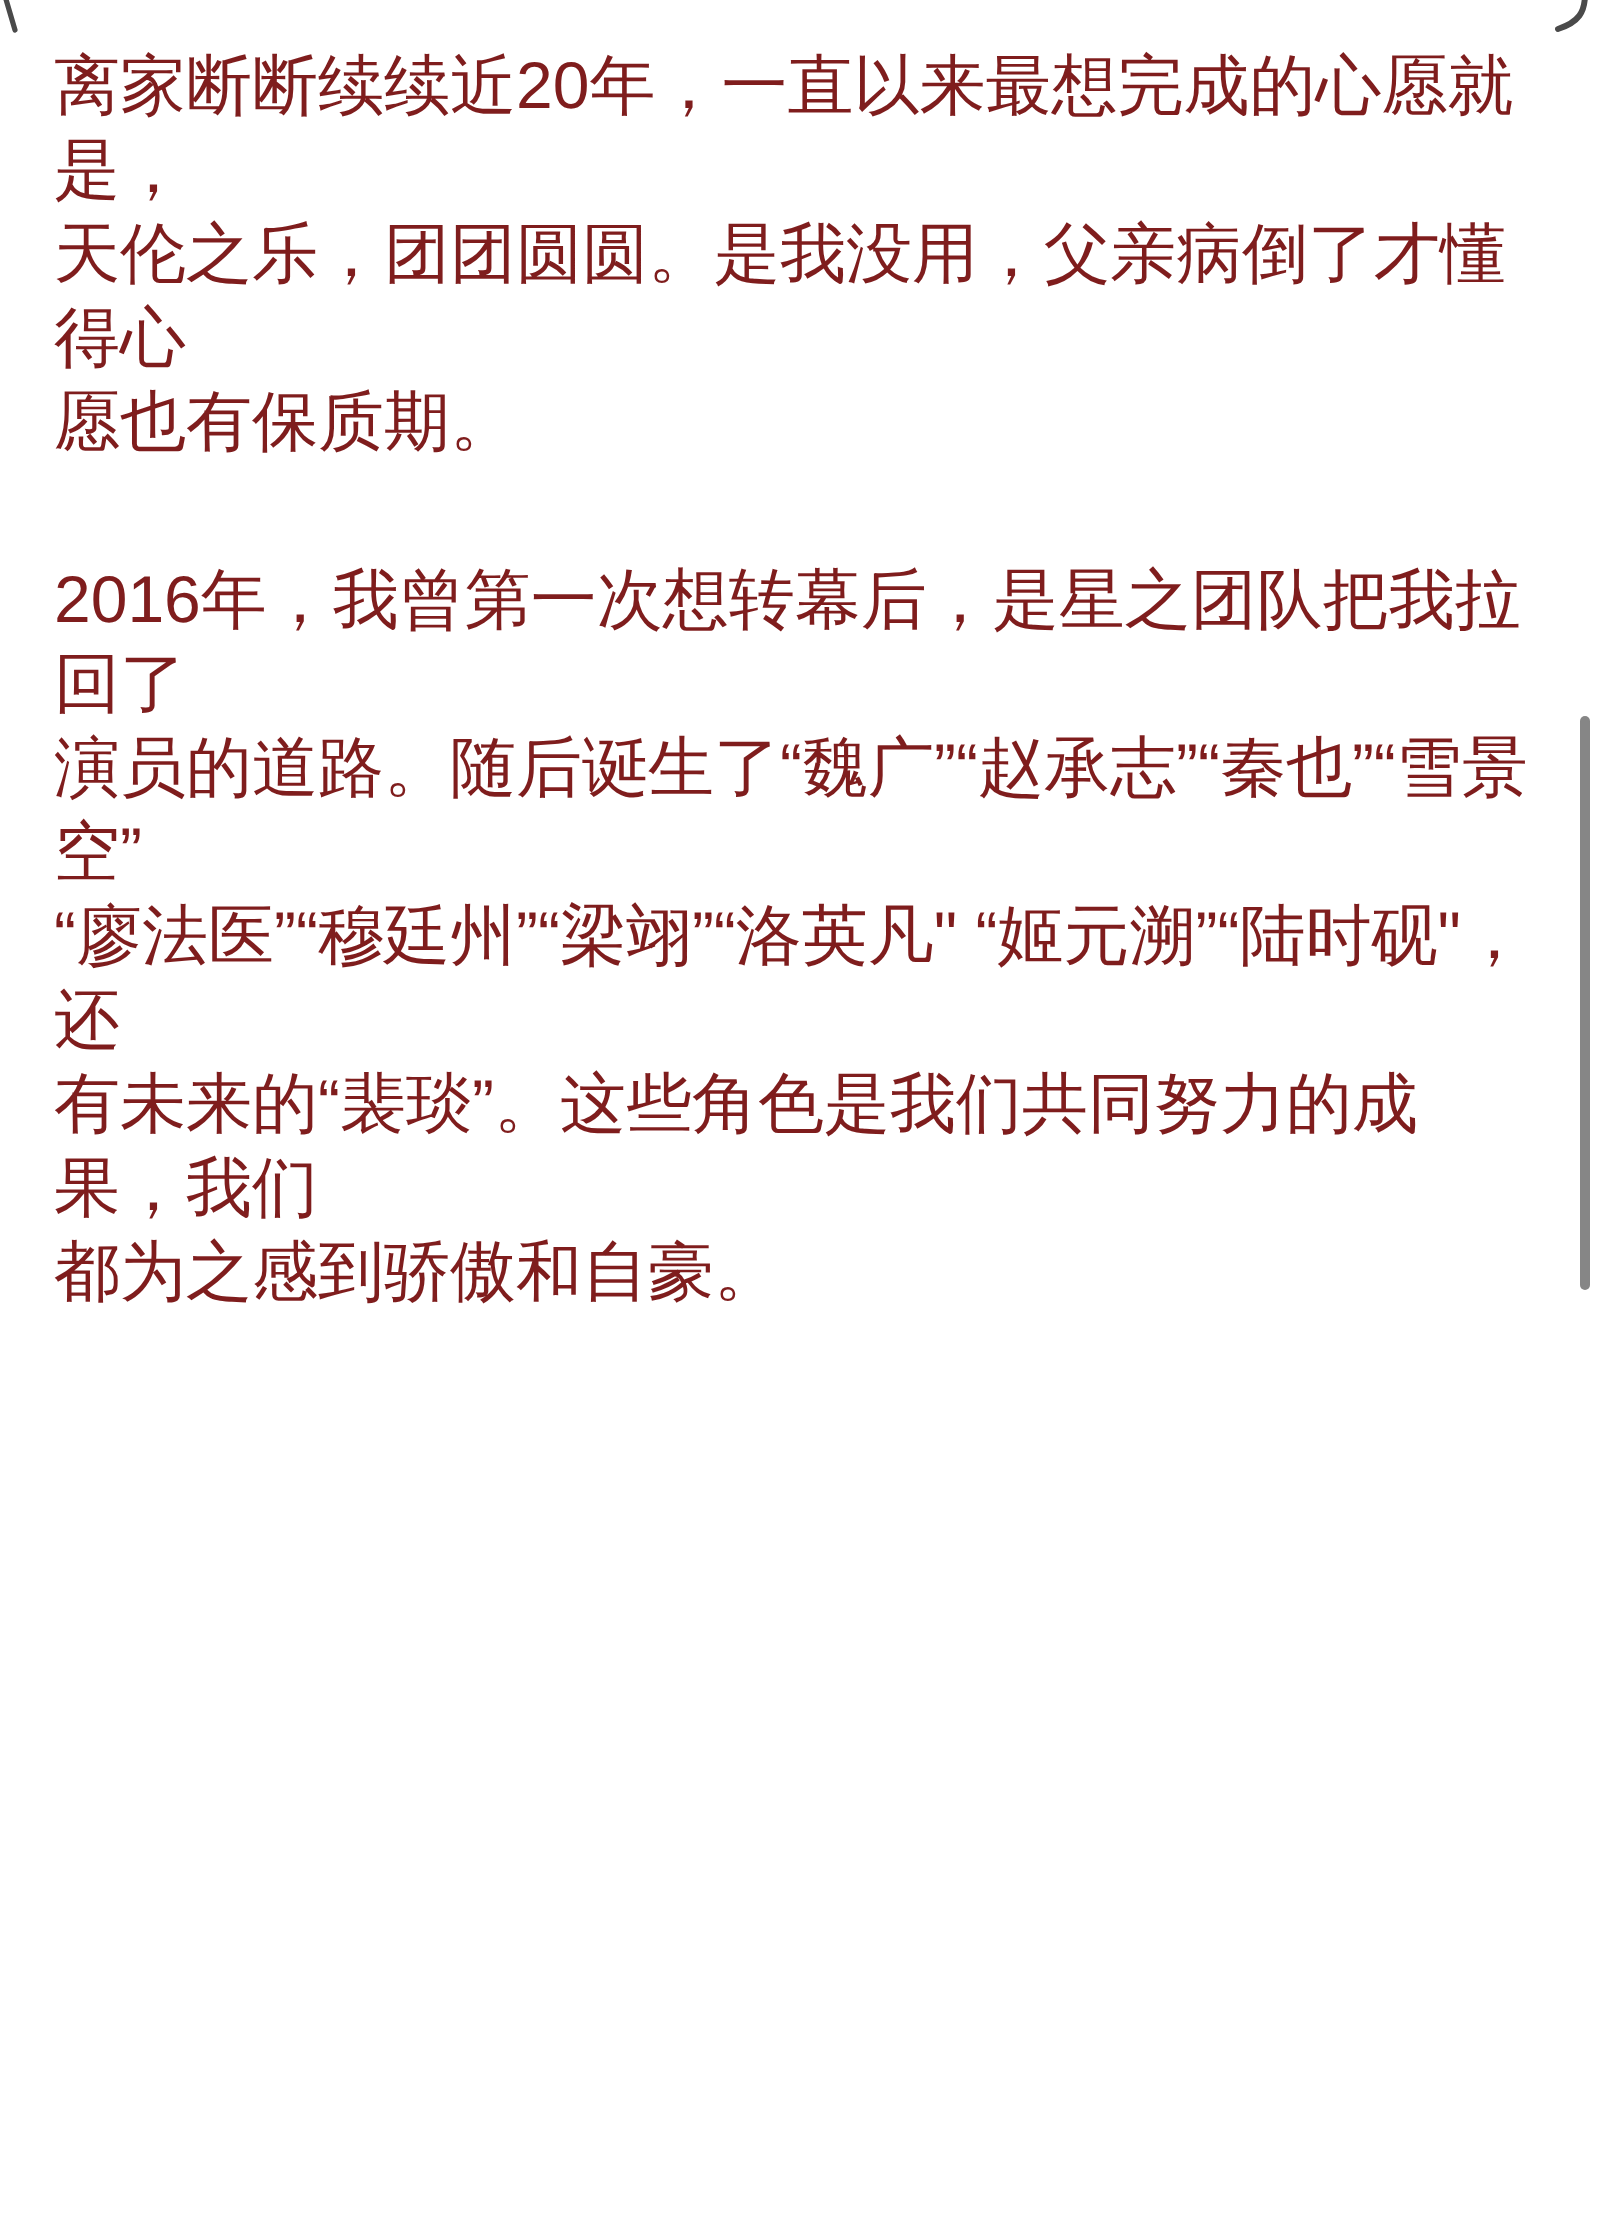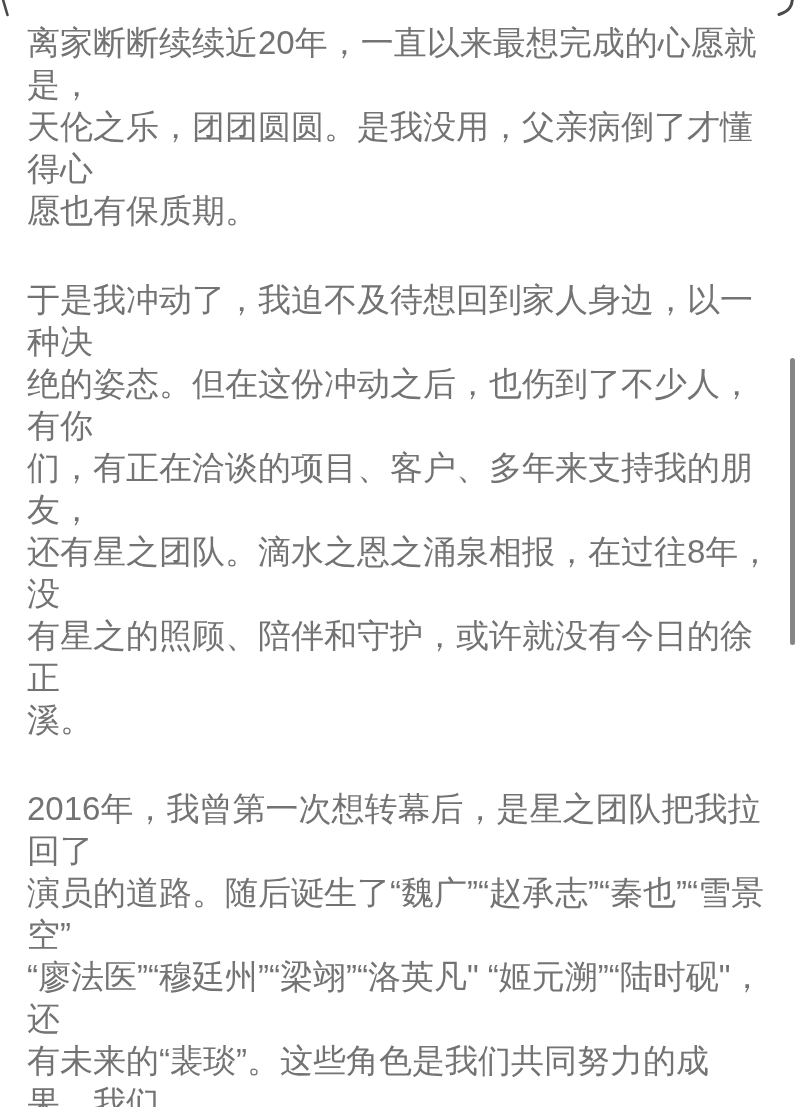--- a/index.html
+++ b/index.html
@@ -17,21 +17,21 @@
   }
   .text-body {
     position: absolute;
     top: 22px;
     left: 27px;
     right: 28px;
   }
   .para {
     font-size: 33px;
     line-height: 42px;
-    color: #737373;
+    color: #7f1d1d;
     letter-spacing: 0px;
     margin: 0 0 47px 0;
     white-space: pre-line;
     font-weight: 400;
     text-align: left;
   }
   .para:last-child { margin-bottom: 0; }
   .scrollbar-thumb {
     position: absolute;
     top: 358px;
@@ -54,26 +54,20 @@
     <line x1="2.5" y1="-2" x2="7.5" y2="15" stroke="#4a4a4a" stroke-width="2.6" stroke-linecap="round"></line>
   </svg>
   <svg class="remnant right" width="22" height="18" viewBox="0 0 22 18">
     <path d="M 16.5 -3 C 16.5 6 13.5 11 3 14.5" fill="none" stroke="#4a4a4a" stroke-width="3" stroke-linecap="round"></path>
   </svg>
 
   <div class="text-body">
     <p class="para">离家断断续续近20年，一直以来最想完成的心愿就是，
 天伦之乐，团团圆圆。是我没用，父亲病倒了才懂得心
 愿也有保质期。</p>
-    <p class="para">于是我冲动了，我迫不及待想回到家人身边，以一种决
-绝的姿态。但在这份冲动之后，也伤到了不少人，有你
-们，有正在洽谈的项目、客户、多年来支持我的朋友，
-还有星之团队。滴水之恩之涌泉相报，在过往8年，没
-有星之的照顾、陪伴和守护，或许就没有今日的徐正
-溪。</p>
     <p class="para">2016年，我曾第一次想转幕后，是星之团队把我拉回了
 演员的道路。随后诞生了“魏广”“赵承志”“秦也”“雪景空”
 “廖法医”“穆廷州”“梁翊”“洛英凡" “姬元溯”“陆时砚"，还
 有未来的“裴琰”。这些角色是我们共同努力的成果，我们
 都为之感到骄傲和自豪。</p>
 
   </div>
 
   <div class="scrollbar-thumb"></div>
 

